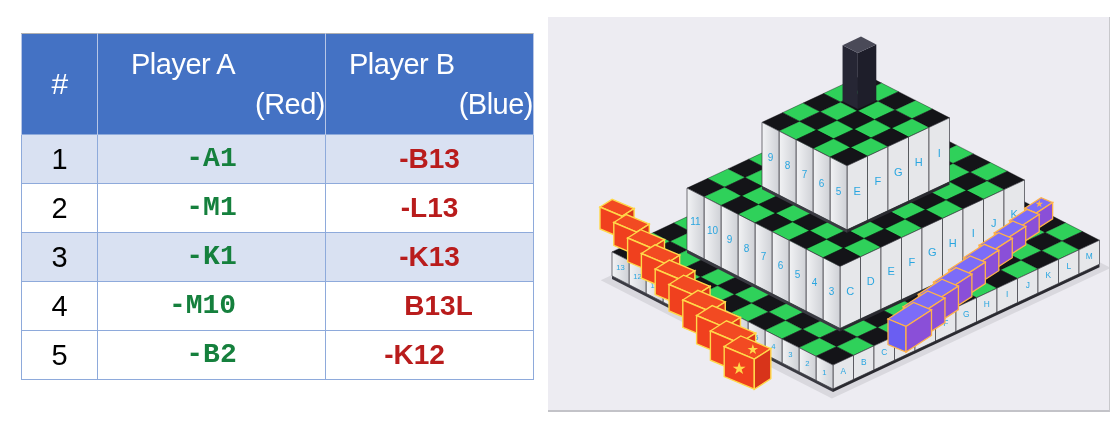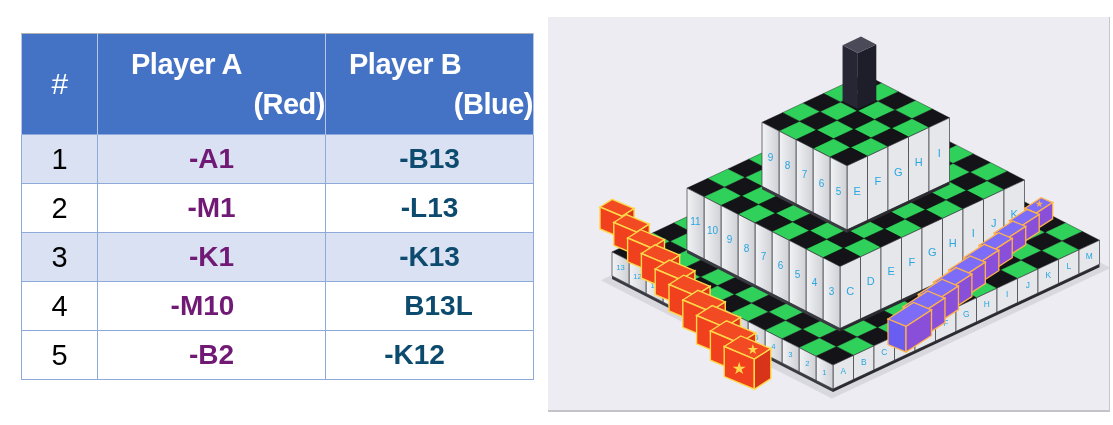--- a/index.html
+++ b/index.html
@@ -10,21 +10,21 @@
     .moves-table {
       position: absolute; left: 21px; top: 33px;
       width: 512px; border-collapse: collapse;
       table-layout: fixed;
     }
     .moves-table col.c-num { width: 76px; }
     .moves-table col.c-a   { width: 228px; }
     .moves-table col.c-b   { width: 208px; }
     .moves-table th {
       background: #4472c4; color: #ffffff;
-      font-weight: bold; font-size: 29px; line-height: 40px;
+      font-weight: normal; font-size: 29px; line-height: 40px;
       height: 100px; padding: 0; vertical-align: middle;
       border-left: 1px solid #b7c6e6; border-right: 1px solid #b7c6e6;
       border-top: 1px solid #b0b0b0;
       letter-spacing: -0.5px;
     }
     .moves-table th.h-num { font-weight: normal; font-size: 30px; }
     .moves-table th .l1 { display: block; text-align: left; }
     .moves-table th .l2 { display: block; text-align: right; }
     .moves-table th.h-a .l1 { padding-left: 33px; }
     .moves-table th.h-a .l2 { padding-left: 65px; }
@@ -32,22 +32,22 @@
     .moves-table th.h-b .l2 { padding-left: 54px; }
 
     .moves-table td {
       height: 48px; padding: 0; text-align: center; vertical-align: middle;
       border: 1px solid #8eaadb;
       font-size: 28px; line-height: 48px;
     }
     .moves-table tr.odd td { background: #d9e1f2; }
     .moves-table tr.even td { background: #ffffff; }
     .moves-table td.num { color: #000000; font-size: 29px; }
-    .moves-table td.a { color: #701a75; font-weight: bold; }
-    .moves-table td.b { color: #0c4a6e; font-weight: bold; }
+    .moves-table td.a { color: #15803d; font-weight: bold; font-family: Liberation Mono, monospace; }
+    .moves-table td.b { color: #b91c1c; font-weight: bold; }
     .moves-table td.b.shift-r { padding-left: 18px; margin-top: 39px; }
     .moves-table td.b.shift-l { padding-right: 30px; }
     .moves-table td.a.shift-l { padding-right: 18px; }
 
     
     .render-panel {
       position: absolute; left: 548px; top: 17px;
       width: 561px; height: 393px;
       background: #edecf2;
       border-right: 1px solid #c8c8cc;

